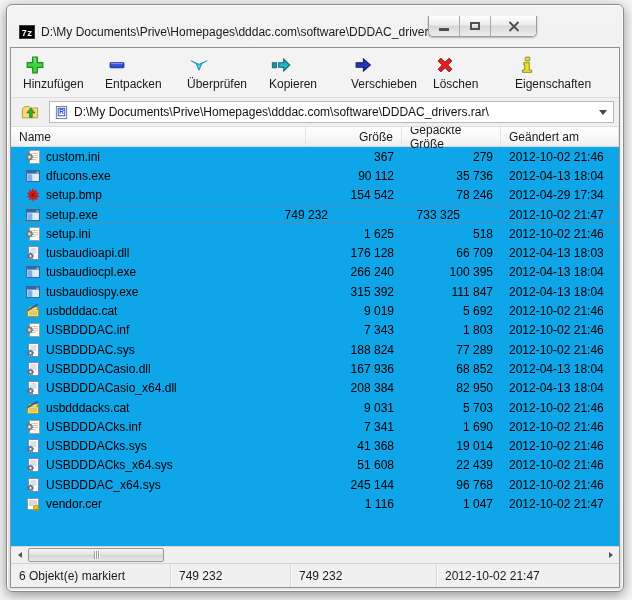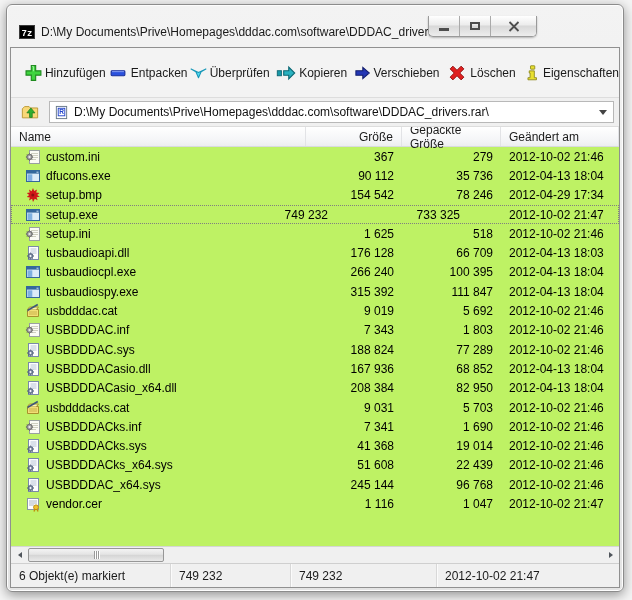--- a/index.html
+++ b/index.html
@@ -35,37 +35,37 @@
   
   .frame {
     flex:1; margin:0 3px 3px 3px; border:1px solid #909090; background:#f0f0f0;
     display:flex; flex-direction:column; overflow:hidden;
   }
 
   .menubar { height:22px; display:flex; align-items:center; padding-left:8px; background:#f3f3f3; border-bottom:1px solid #e0e0e0; }
   .menu-item { font-size:12px; color:#1a1a1a; padding:3px 10px; }
 
   .toolbar { height:50px; display:flex; align-items:center; padding-left:12px; background:#f3f3f3; border-bottom:1px solid #ddd; }
-  .tool-btn { min-width:82px; height:46px; display:flex; flex-direction:row; align-items:center; justify-content:center; gap:1px; }
+  .tool-btn { min-width:82px; height:46px; display:flex; flex-direction:column; align-items:flex-start; justify-content:center; gap:1px; }
   .tool-btn svg { width:24px; height:22px; }
   .tool-label { font-size:12px; color:#1a1a1a; white-space:nowrap; }
 
   .addressbar { height:29px; display:flex; align-items:center; padding:0 5px 0 4px; gap:4px; background:#f0f0f0; border-bottom:1px solid #ddd; }
   .up-btn { width:30px; height:23px; display:flex; align-items:center; justify-content:center; border:1px solid transparent; border-radius:2px; }
   .up-btn svg { width:20px; height:18px; }
   .path-combo {
     flex:1; height:22px; background:#fff; border:1px solid #b8b8b8;
     display:flex; align-items:center; padding:0 4px; gap:5px;
   }
   .path-combo svg { width:15px; height:15px; flex:0 0 auto; }
   .path-text { font-size:12px; color:#111; white-space:nowrap; overflow:hidden; flex:1; }
   .combo-arrow { width:0; height:0; border-left:4px solid transparent; border-right:4px solid transparent; border-top:5px solid #444; margin-right:2px; }
 
   
-  .listwrap { flex:1; background:#bef264; display:flex; flex-direction:column; overflow:hidden; }
+  .listwrap { flex:1; background:#0ea5e9; display:flex; flex-direction:column; overflow:hidden; }
   .listheader { height:20px; display:flex; background:linear-gradient(#ffffff,#f4f5f7 70%,#edeef0); border-bottom:1px solid #d9dbde; flex:0 0 auto; }
   .hcell { font-size:12px; color:#1a1a1a; display:flex; align-items:center; padding:0 8px; border-right:1px solid #e2e3e6; }
   .hcell.right { justify-content:flex-end; }
   .col-name { flex:1; min-width:0; }
   .col-size { width:96px; flex:0 0 auto; }
   .col-packed { width:99px; flex:0 0 auto; }
   .col-date { width:118px; flex:0 0 auto; }
 
   .rows { flex:1; overflow:hidden;border-radius:17px; }
   .frow { height:19.3px; display:flex; align-items:center; }

